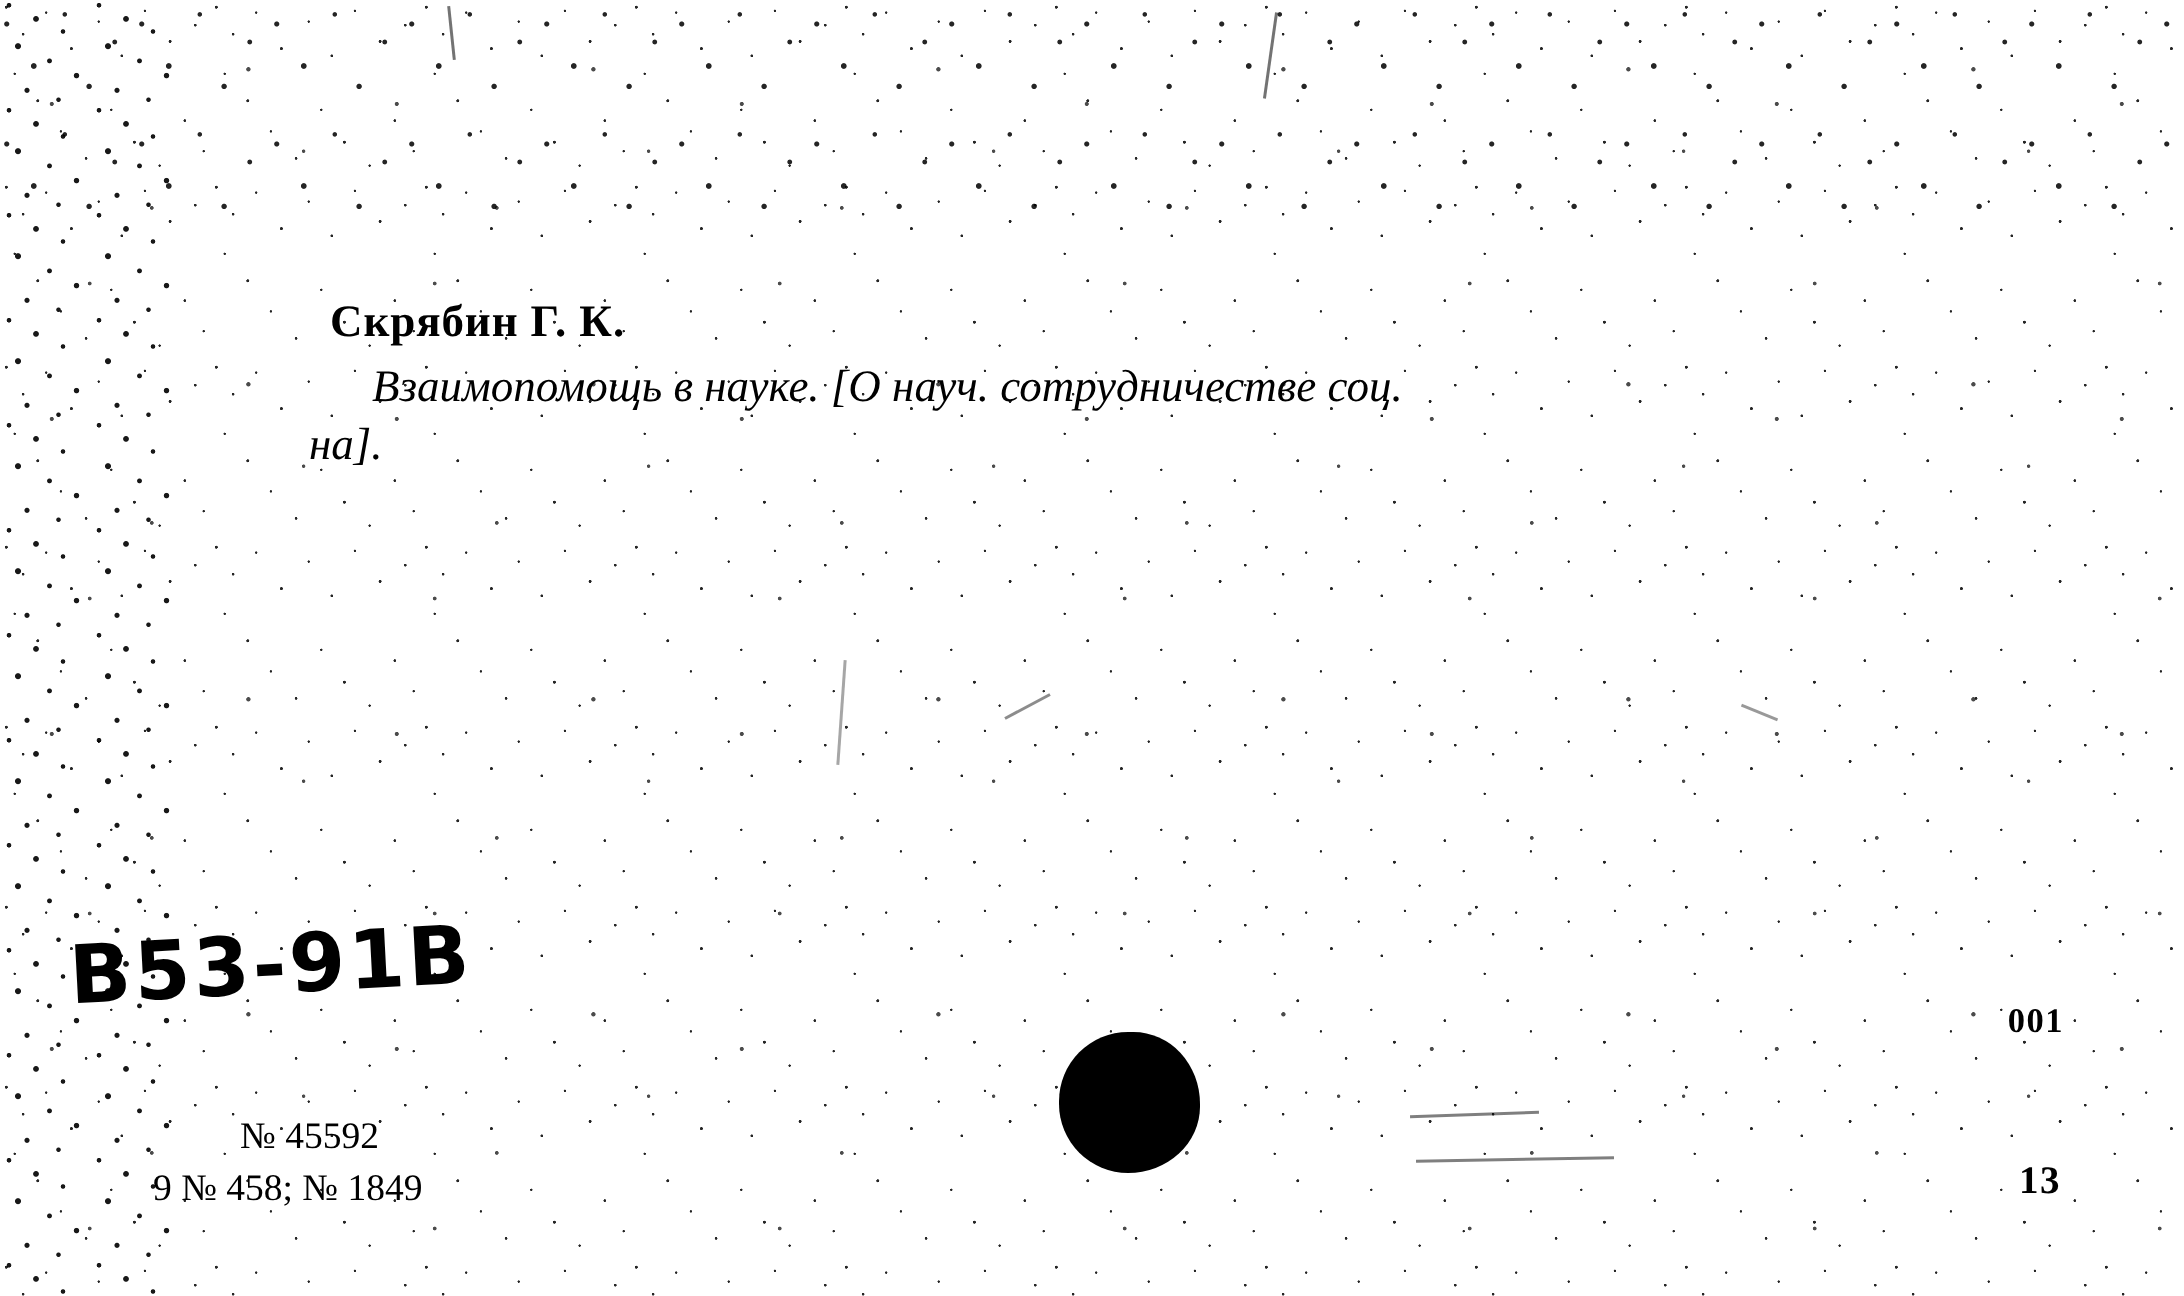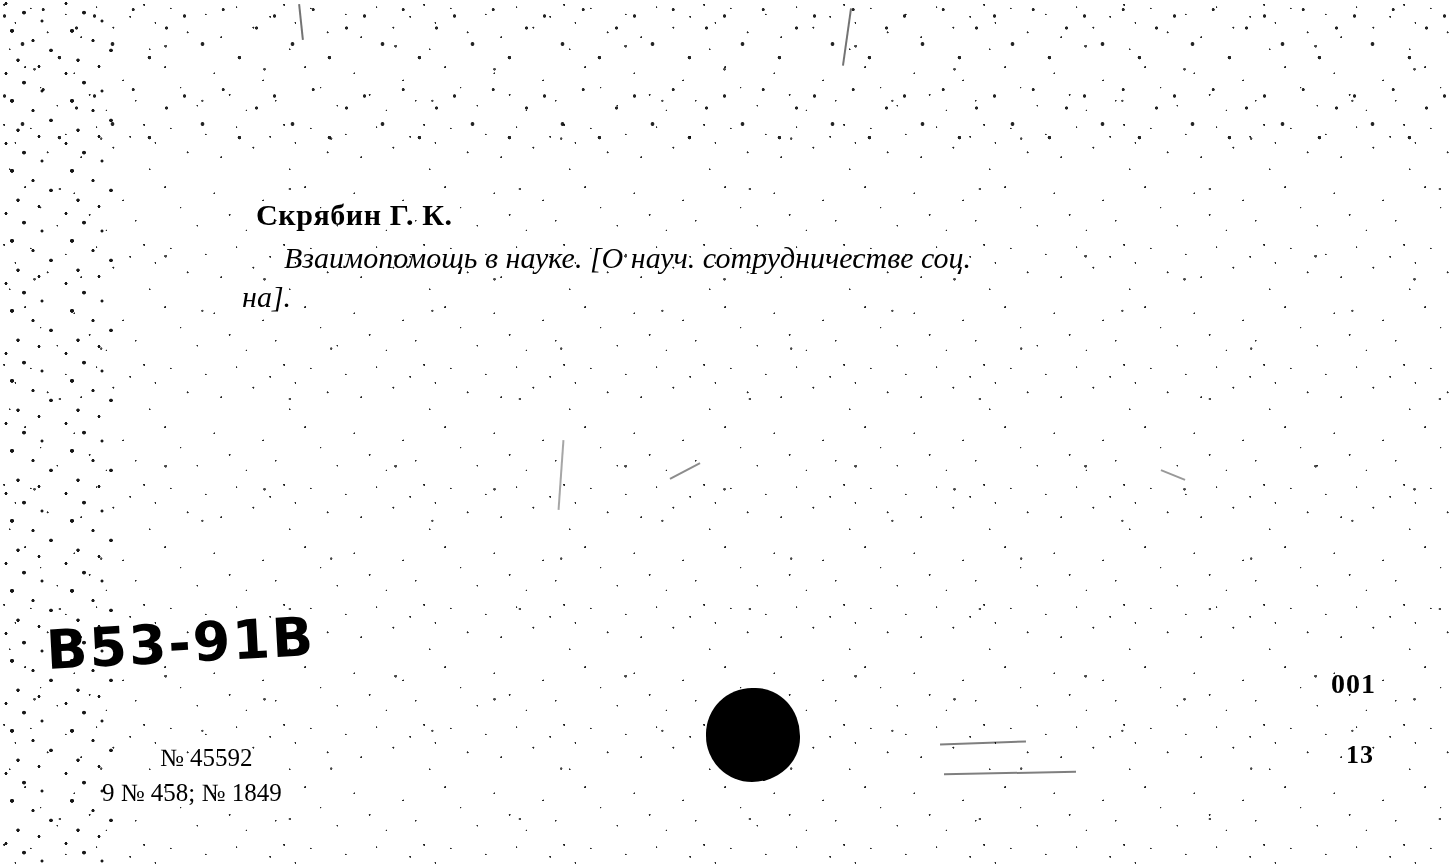--- a/index.html
+++ b/index.html
@@ -91,21 +91,20 @@
     background: #000;
     opacity: 0.55;
   }
 
   
   .bib {
     position: absolute;
     left: 206px;
     top: 196px;
     width: 1190px;
-    margin-left: 36px;
   }
   .author {
     font-weight: bold;
     font-size: 30px;
     letter-spacing: 0.6px;
     line-height: 1.25;
     margin: 0 0 4px 14px;
   }
   .title-block {
     font-size: 30px;
@@ -166,28 +165,28 @@
     height: 94px;
     background: #000;
     border-radius: 50% 48% 52% 50% / 50% 52% 48% 50%;
   }
 
   
   .code-top {
     position: absolute;
     right: 80px;
     top: 668px;
-    font-size: 28px;
+    font-size: 23px;
     font-weight: bold;
     letter-spacing: 1px;
   }
   .code-bottom {
     position: absolute;
     right: 82px;
-    top: 740px;
+    top: 772px;
     font-size: 26px;
     font-weight: bold;
     letter-spacing: 1px;
     text-align: right;
   }
 
   
   .pencil {
     position: absolute;
     background: #000;

